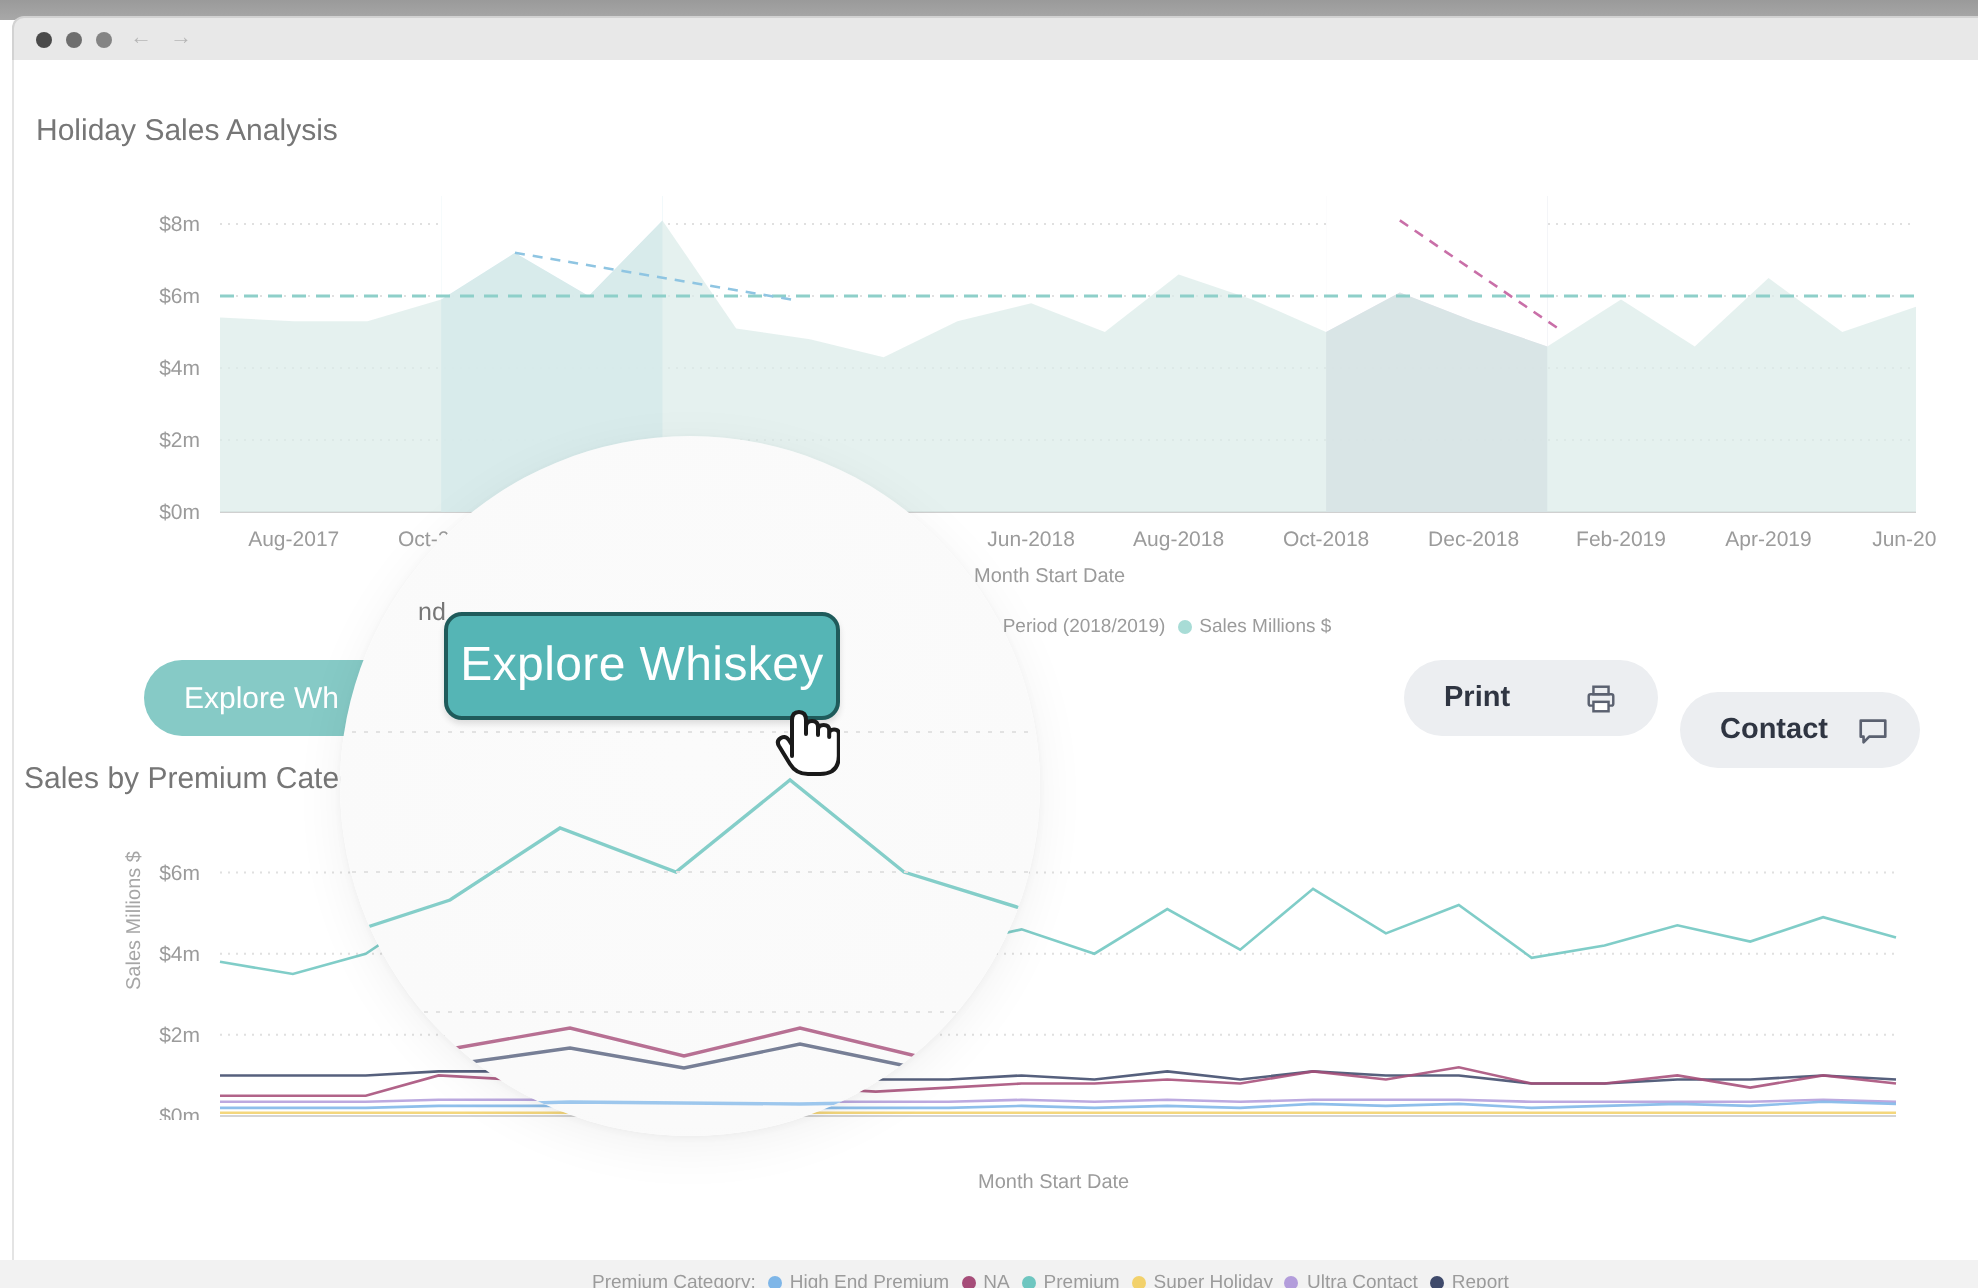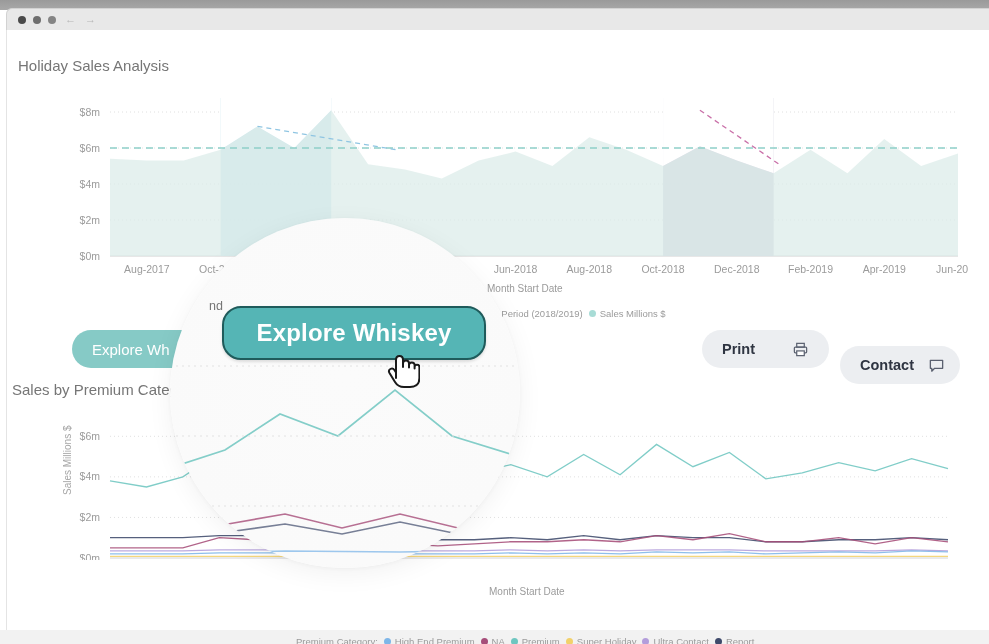--- a/index.html
+++ b/index.html
@@ -138,28 +138,28 @@
     border-radius: 50%;
     background: radial-gradient(circle at 50% 45%, #fbfbfb 0%, #fafafa 72%, #f6f6f6 100%);
     box-shadow: 0 6px 26px rgba(0,0,0,0.055), 0 1px 4px rgba(0,0,0,0.04);
     overflow: hidden;
   }
   #lens-inner { position: absolute; left: 0; top: 0; width: 350px; height: 350px; }
 
   #zoom-btn {
     position: absolute;
     left: 222px; top: 306px;
-    width: 264px; height: 54px;
+    width: 198px; height: 54px;
     background: #55b5b5;
     border: 2.5px solid #1f5b5b;
-    border-radius: 19px;
+    border-radius: 9px;
     display: flex; align-items: center; justify-content: center;
     color: #ffffff;
     font-size: 24px;
-    font-weight: bold;
+    font-weight: normal;
     letter-spacing: 0.2px;
     box-shadow: 0 2px 3px rgba(0,0,0,0.12);
   }
 
   #cursor { position: absolute; left: 386px; top: 348px; }
 
   .obscured-text {
     position: absolute;
     font-size: 12.5px; color: #767676;
     white-space: nowrap;

